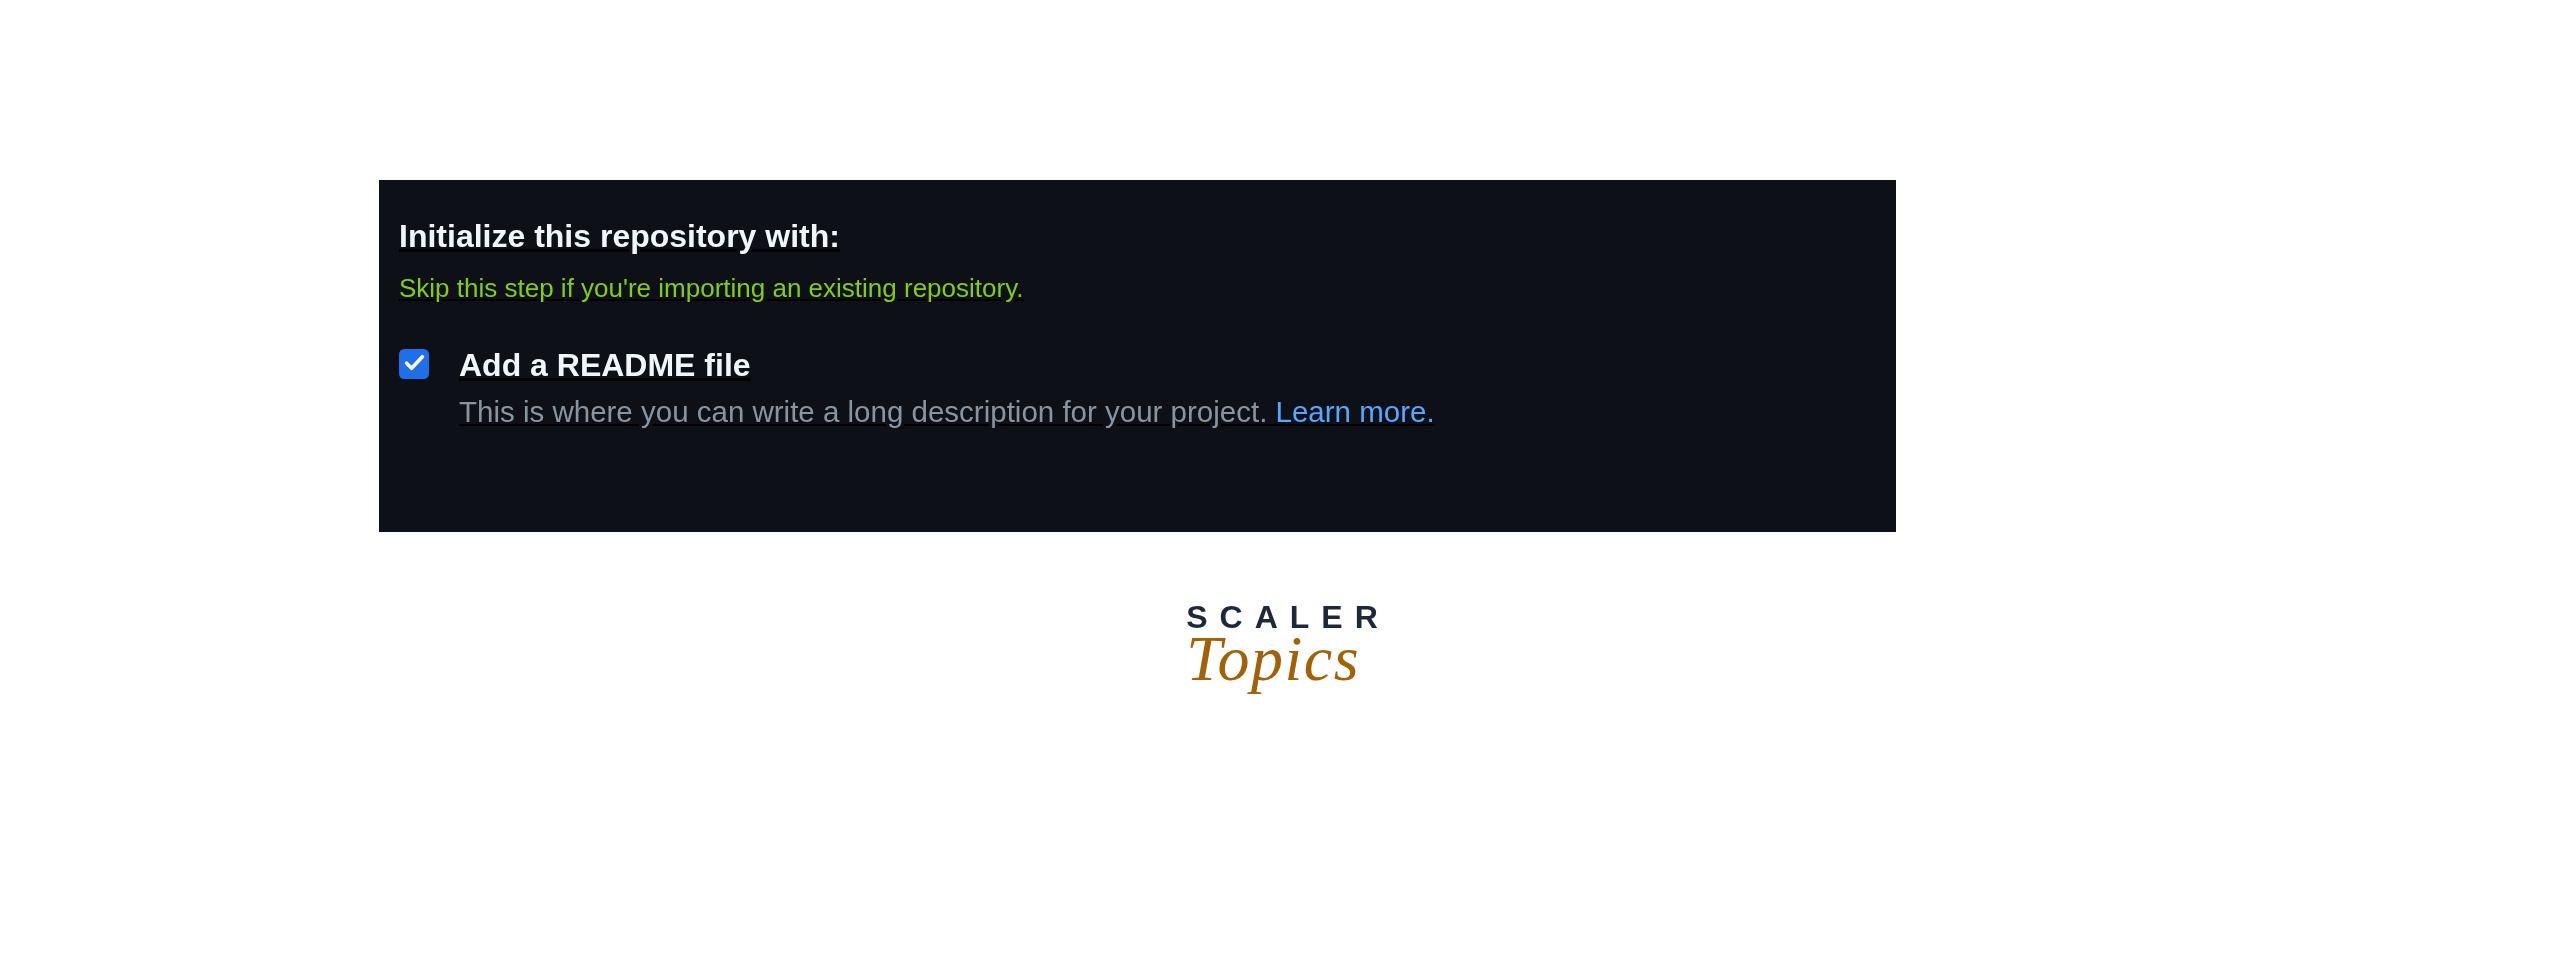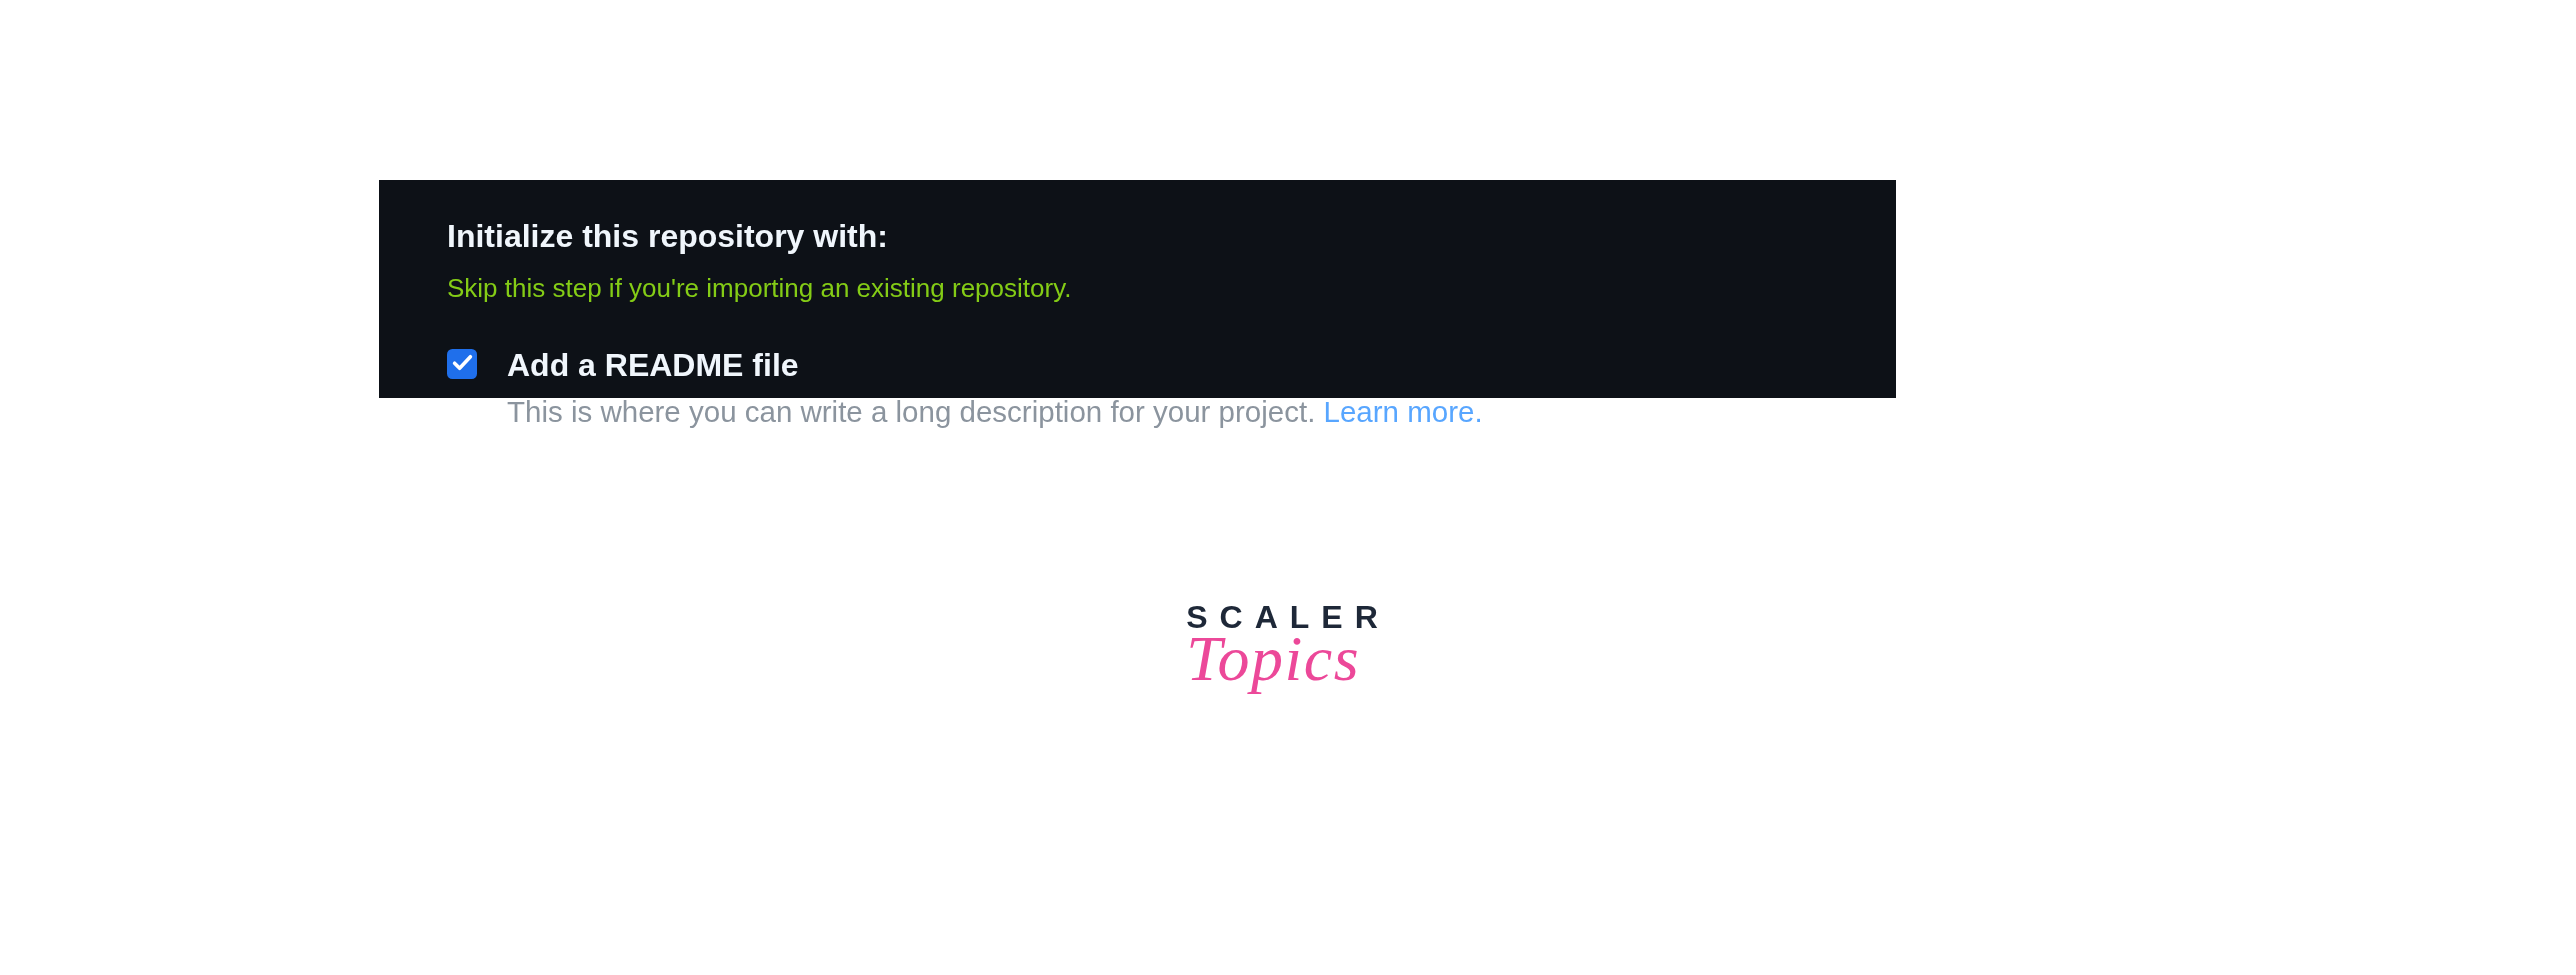--- a/index.html
+++ b/index.html
@@ -12,23 +12,24 @@
       height: 976px;
       background: #ffffff;
       font-family: -apple-system, BlinkMacSystemFont, "Segoe UI", Helvetica, Arial, sans-serif;
       position: relative;
     }
     .panel {
       position: absolute;
       left: 379px;
       top: 180px;
       width: 1517px;
-      height: 218px;
+      height: 352px;
       background: #0d1117;
-      padding: 36px 68px;
+      padding: 36px 20px;
+      text-decoration: underline;
     }
     .section-title {
       font-size: 32px;
       font-weight: 600;
       color: #f0f6fc;
       line-height: 1.3;
     }
     .section-subtitle {
       font-size: 26px;
       font-weight: 400;
@@ -87,21 +88,21 @@
     .logo-scaler {
       font-size: 32px;
       font-weight: 700;
       color: #1e2838;
       letter-spacing: 12px;
       font-family: Arial, sans-serif;
     }
     .logo-topics {
       font-size: 64px;
       font-weight: 400;
-      color: #ec4899;
+      color: #a16207;
       font-family: "Brush Script MT", cursive;
       font-style: italic;
       margin-top: -13.6px;
       letter-spacing: 1.5px;
     }
   </style>
 </head>
 <body>
 
 <div class="panel">

